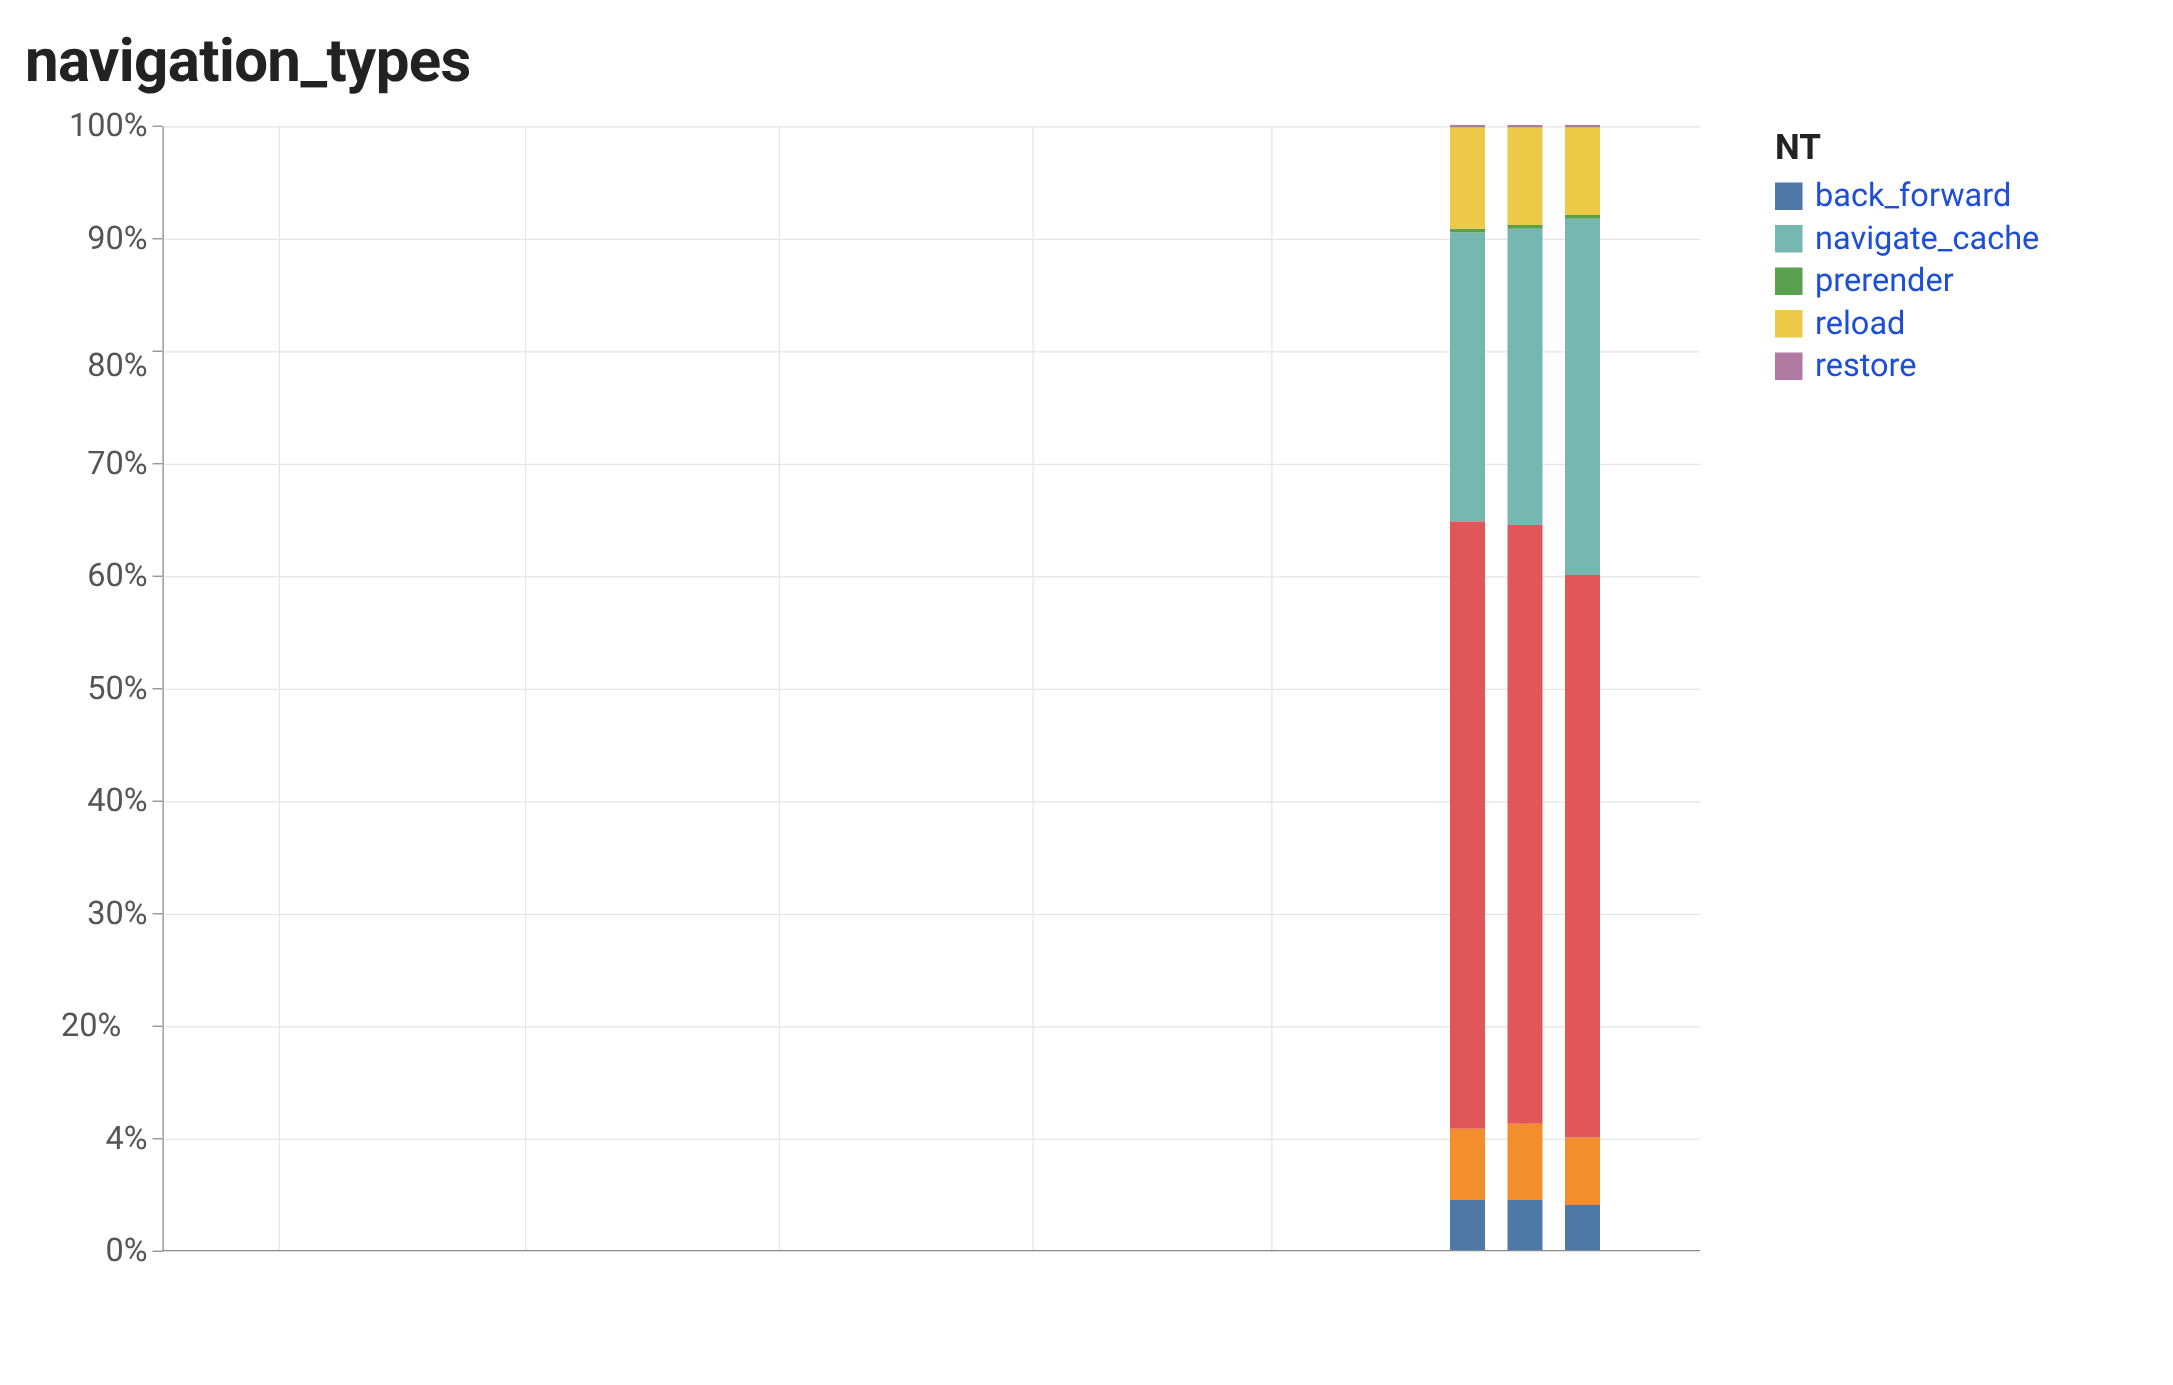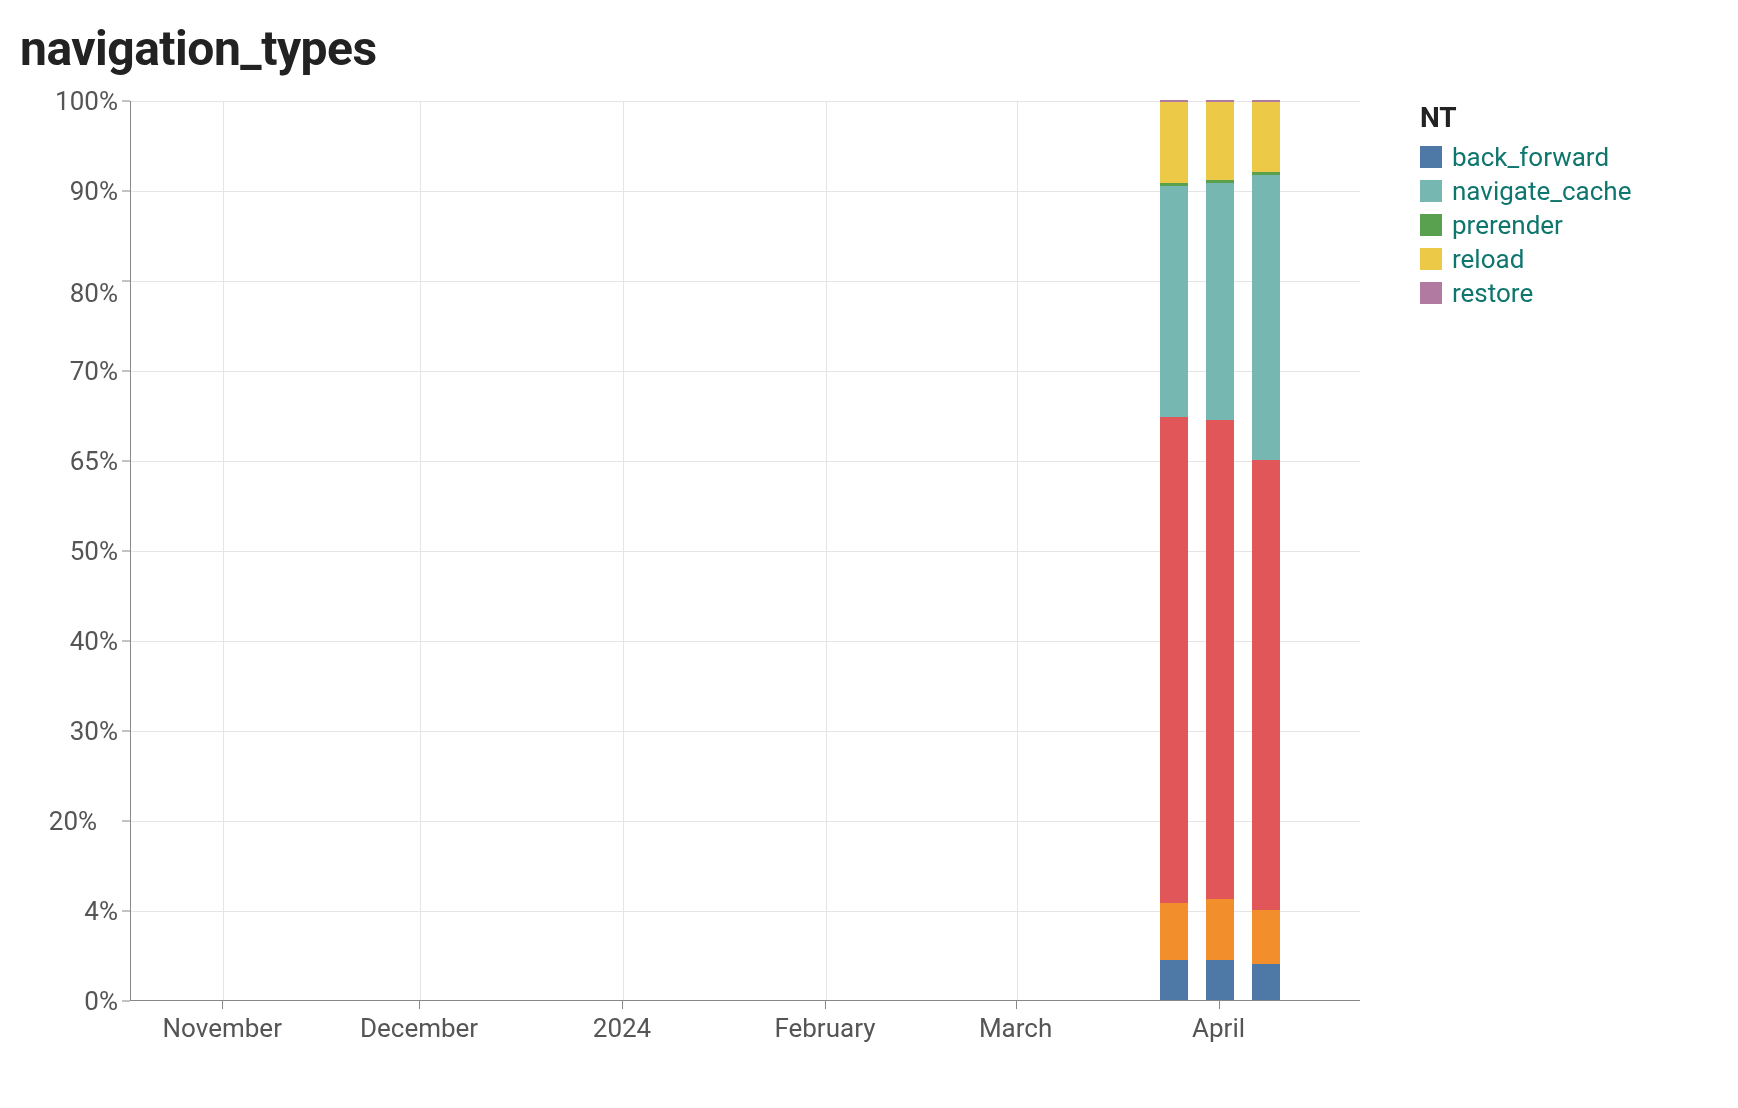--- a/index.html
+++ b/index.html
@@ -121,21 +121,21 @@
     align-items: center;
     margin-bottom: 4px;
   }
   .swatch {
     width: 22px;
     height: 22px;
     margin-right: 10px;
   }
   .legend-label {
     font-size: 26px;
-    color: #0f766e;
+    color: #1d4ed8;
   }
 </style>
 </head>
 <body>
 
 <div class="container">
   <h1 class="title">navigation_types</h1>
 
   <div class="chart-wrap">
     <div class="plot">
@@ -145,21 +145,21 @@
           <div class="y-tick" style="top: 810px;">4%</div>
           <div class="y-tick-mark" style="top: 810px;"></div>
           <div class="y-tick" style="top: 720px; text-align: center;">20%</div>
           <div class="y-tick-mark" style="top: 720px;"></div>
           <div class="y-tick" style="top: 630px;">30%</div>
           <div class="y-tick-mark" style="top: 630px;"></div>
           <div class="y-tick" style="top: 540px;">40%</div>
           <div class="y-tick-mark" style="top: 540px;"></div>
           <div class="y-tick" style="top: 450px;">50%</div>
           <div class="y-tick-mark" style="top: 450px;"></div>
-          <div class="y-tick" style="top: 360px;">65%</div>
+          <div class="y-tick" style="top: 360px;">60%</div>
           <div class="y-tick-mark" style="top: 360px;"></div>
           <div class="y-tick" style="top: 270px;">70%</div>
           <div class="y-tick-mark" style="top: 270px;"></div>
           <div class="y-tick" style="top: 164px; margin-top: 28px;">80%</div>
           <div class="y-tick-mark" style="top: 180px;"></div>
           <div class="y-tick" style="top: 90px;">90%</div>
           <div class="y-tick-mark" style="top: 90px;"></div>
           <div class="y-tick" style="top: 0px;">100%</div>
           <div class="y-tick-mark" style="top: 0px;"></div>
         </div>
@@ -201,34 +201,20 @@
           <div class="bar" style="left: 1121.29px; height: 900px;">
             <div class="seg" style="position: absolute; bottom: 0px; height: 36px; background: rgb(78, 121, 167);"></div>
             <div class="seg" style="position: absolute; bottom: 36px; height: 54px; background: rgb(242, 142, 43);"></div>
             <div class="seg" style="position: absolute; bottom: 90px; height: 450px; background: rgb(225, 87, 89);"></div>
             <div class="seg" style="position: absolute; bottom: 540px; height: 285.3px; background: rgb(118, 183, 178);"></div>
             <div class="seg" style="position: absolute; bottom: 825.3px; height: 2.7px; background: rgb(89, 161, 79);"></div>
             <div class="seg" style="position: absolute; bottom: 828px; height: 70.2px; background: rgb(237, 201, 72);"></div>
             <div class="seg" style="position: absolute; bottom: 898.2px; height: 1.8px; background: rgb(176, 122, 161);"></div>
           </div>
         </div>
-      <div class="x-axis" id="x-axis">
-          <div class="x-tick-mark" style="left: 92.25px;"></div>
-          <div class="x-tick-label" style="left: 92.25px;">November</div>
-          <div class="x-tick-mark" style="left: 289.05px;"></div>
-          <div class="x-tick-label" style="left: 289.05px;">December</div>
-          <div class="x-tick-mark" style="left: 492px;"></div>
-          <div class="x-tick-label" style="left: 492px;">2024</div>
-          <div class="x-tick-mark" style="left: 694.95px;"></div>
-          <div class="x-tick-label" style="left: 694.95px;">February</div>
-          <div class="x-tick-mark" style="left: 885.6px;"></div>
-          <div class="x-tick-label" style="left: 885.6px;">March</div>
-          <div class="x-tick-mark" style="left: 1088.55px;"></div>
-          <div class="x-tick-label" style="left: 1088.55px;">April</div>
-        </div>
     </div>
 
     <div class="legend">
       <div class="legend-title">NT</div>
       <div id="legend-items">
           <div class="legend-item">
             <span class="swatch" style="background: rgb(78, 121, 167);"></span>
             <span class="legend-label">back_forward</span>
           </div>
           <div class="legend-item">

